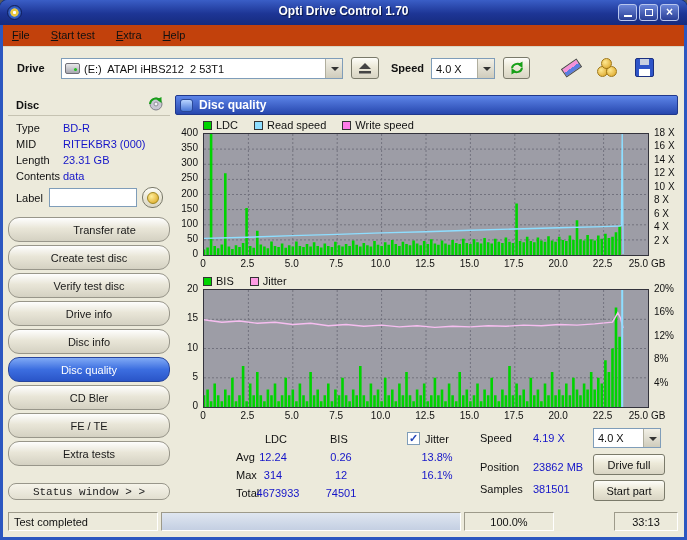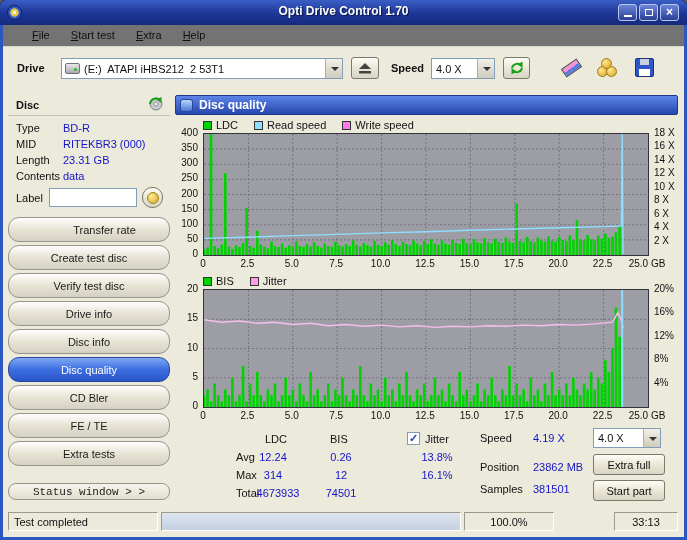--- a/index.html
+++ b/index.html
@@ -15,22 +15,22 @@
               border:1px solid #10205e; }
   .tb-title { position:absolute; left:0; top:4px; width:100%; text-align:center; color:#fff;
               font-weight:bold; font-size:12px; text-shadow:1px 1px 1px #0a1848; }
   .cap { position:absolute; top:4px; width:19px; height:17px; border-radius:3px;
          background:linear-gradient(180deg,#6b86d8,#2a3f96); border:1px solid #b8c6ee;
          color:#fff; text-align:center; }
   .cap .bar { width:8px; height:2px; background:#fff; margin:10px auto 0; }
   .cap .box { width:8px; height:7px; border:1.5px solid #fff; margin:4px auto 0; }
   .cap .x { font-size:12px; font-weight:bold; line-height:15px; }
   .body { position:absolute; left:3px; top:25px; width:681px; height:512px; background:#eceadb; }
-  .menubar { position:absolute; left:0; top:0; width:100%; height:22px; background:#737373;
-             border-bottom:1px solid #d8d5c4;padding-left:20px; }
+  .menubar { position:absolute; left:0; top:0; width:100%; height:22px; background:#c2410c;
+             border-bottom:1px solid #d8d5c4; }
   .mi { display:inline-block; padding:4px 9px 0 9px; height:22px; cursor:default; }
   .lbl-b { font-weight:bold; }
   .combo { position:absolute; height:21px; background:#fff; border:1px solid #7f9db9; display:flex; align-items:center; }
   .combo-text { flex:1; padding-left:4px; white-space:pre; overflow:hidden; }
   .combo-arrow { width:17px; height:100%; background:linear-gradient(180deg,#f2f0e6,#cfccbc);
                  border-left:1px solid #b0ae9e; position:relative; }
   .combo-arrow::after { content:""; position:absolute; left:5px; top:8px; border:4px solid transparent; border-top-color:#333; }
   .btn3d { background:linear-gradient(180deg,#fdfdf8,#ece9d8 45%,#d9d5c4); border:1px solid #7a7a6a;
            border-radius:3px; display:flex; align-items:center; justify-content:center; }
   .drive-ic { width:15px; height:11px; margin-left:3px; background:linear-gradient(180deg,#e8e8ea,#a8a8b0);
@@ -329,21 +329,21 @@
     <span class="abs" style="left:477px; top:407px;">Speed</span>
     <span class="abs blue-v" style="left:530px; top:407px;">4.19 X</span>
     <div class="combo" style="left:590px; top:403px; width:68px; height:20px;">
       <span class="combo-text">4.0 X</span>
       <div class="combo-arrow"></div>
     </div>
 
     <span class="abs" style="left:477px; top:436px;">Position</span>
     <span class="abs blue-v" style="left:530px; top:436px;">23862 MB</span>
     <div class="btn3d abs" style="left:590px; top:429px; width:72px; height:21px;">
-      <span>Extra full</span>
+      <span>Drive full</span>
     </div>
 
     <span class="abs" style="left:477px; top:458px;">Samples</span>
     <span class="abs blue-v" style="left:530px; top:458px;">381501</span>
     <div class="btn3d abs" style="left:590px; top:455px; width:72px; height:21px;">
       <span>Start part</span>
     </div>
 
     <div class="sunken" style="left:5px; top:487px; width:150px;">
       <span>Test completed</span>

